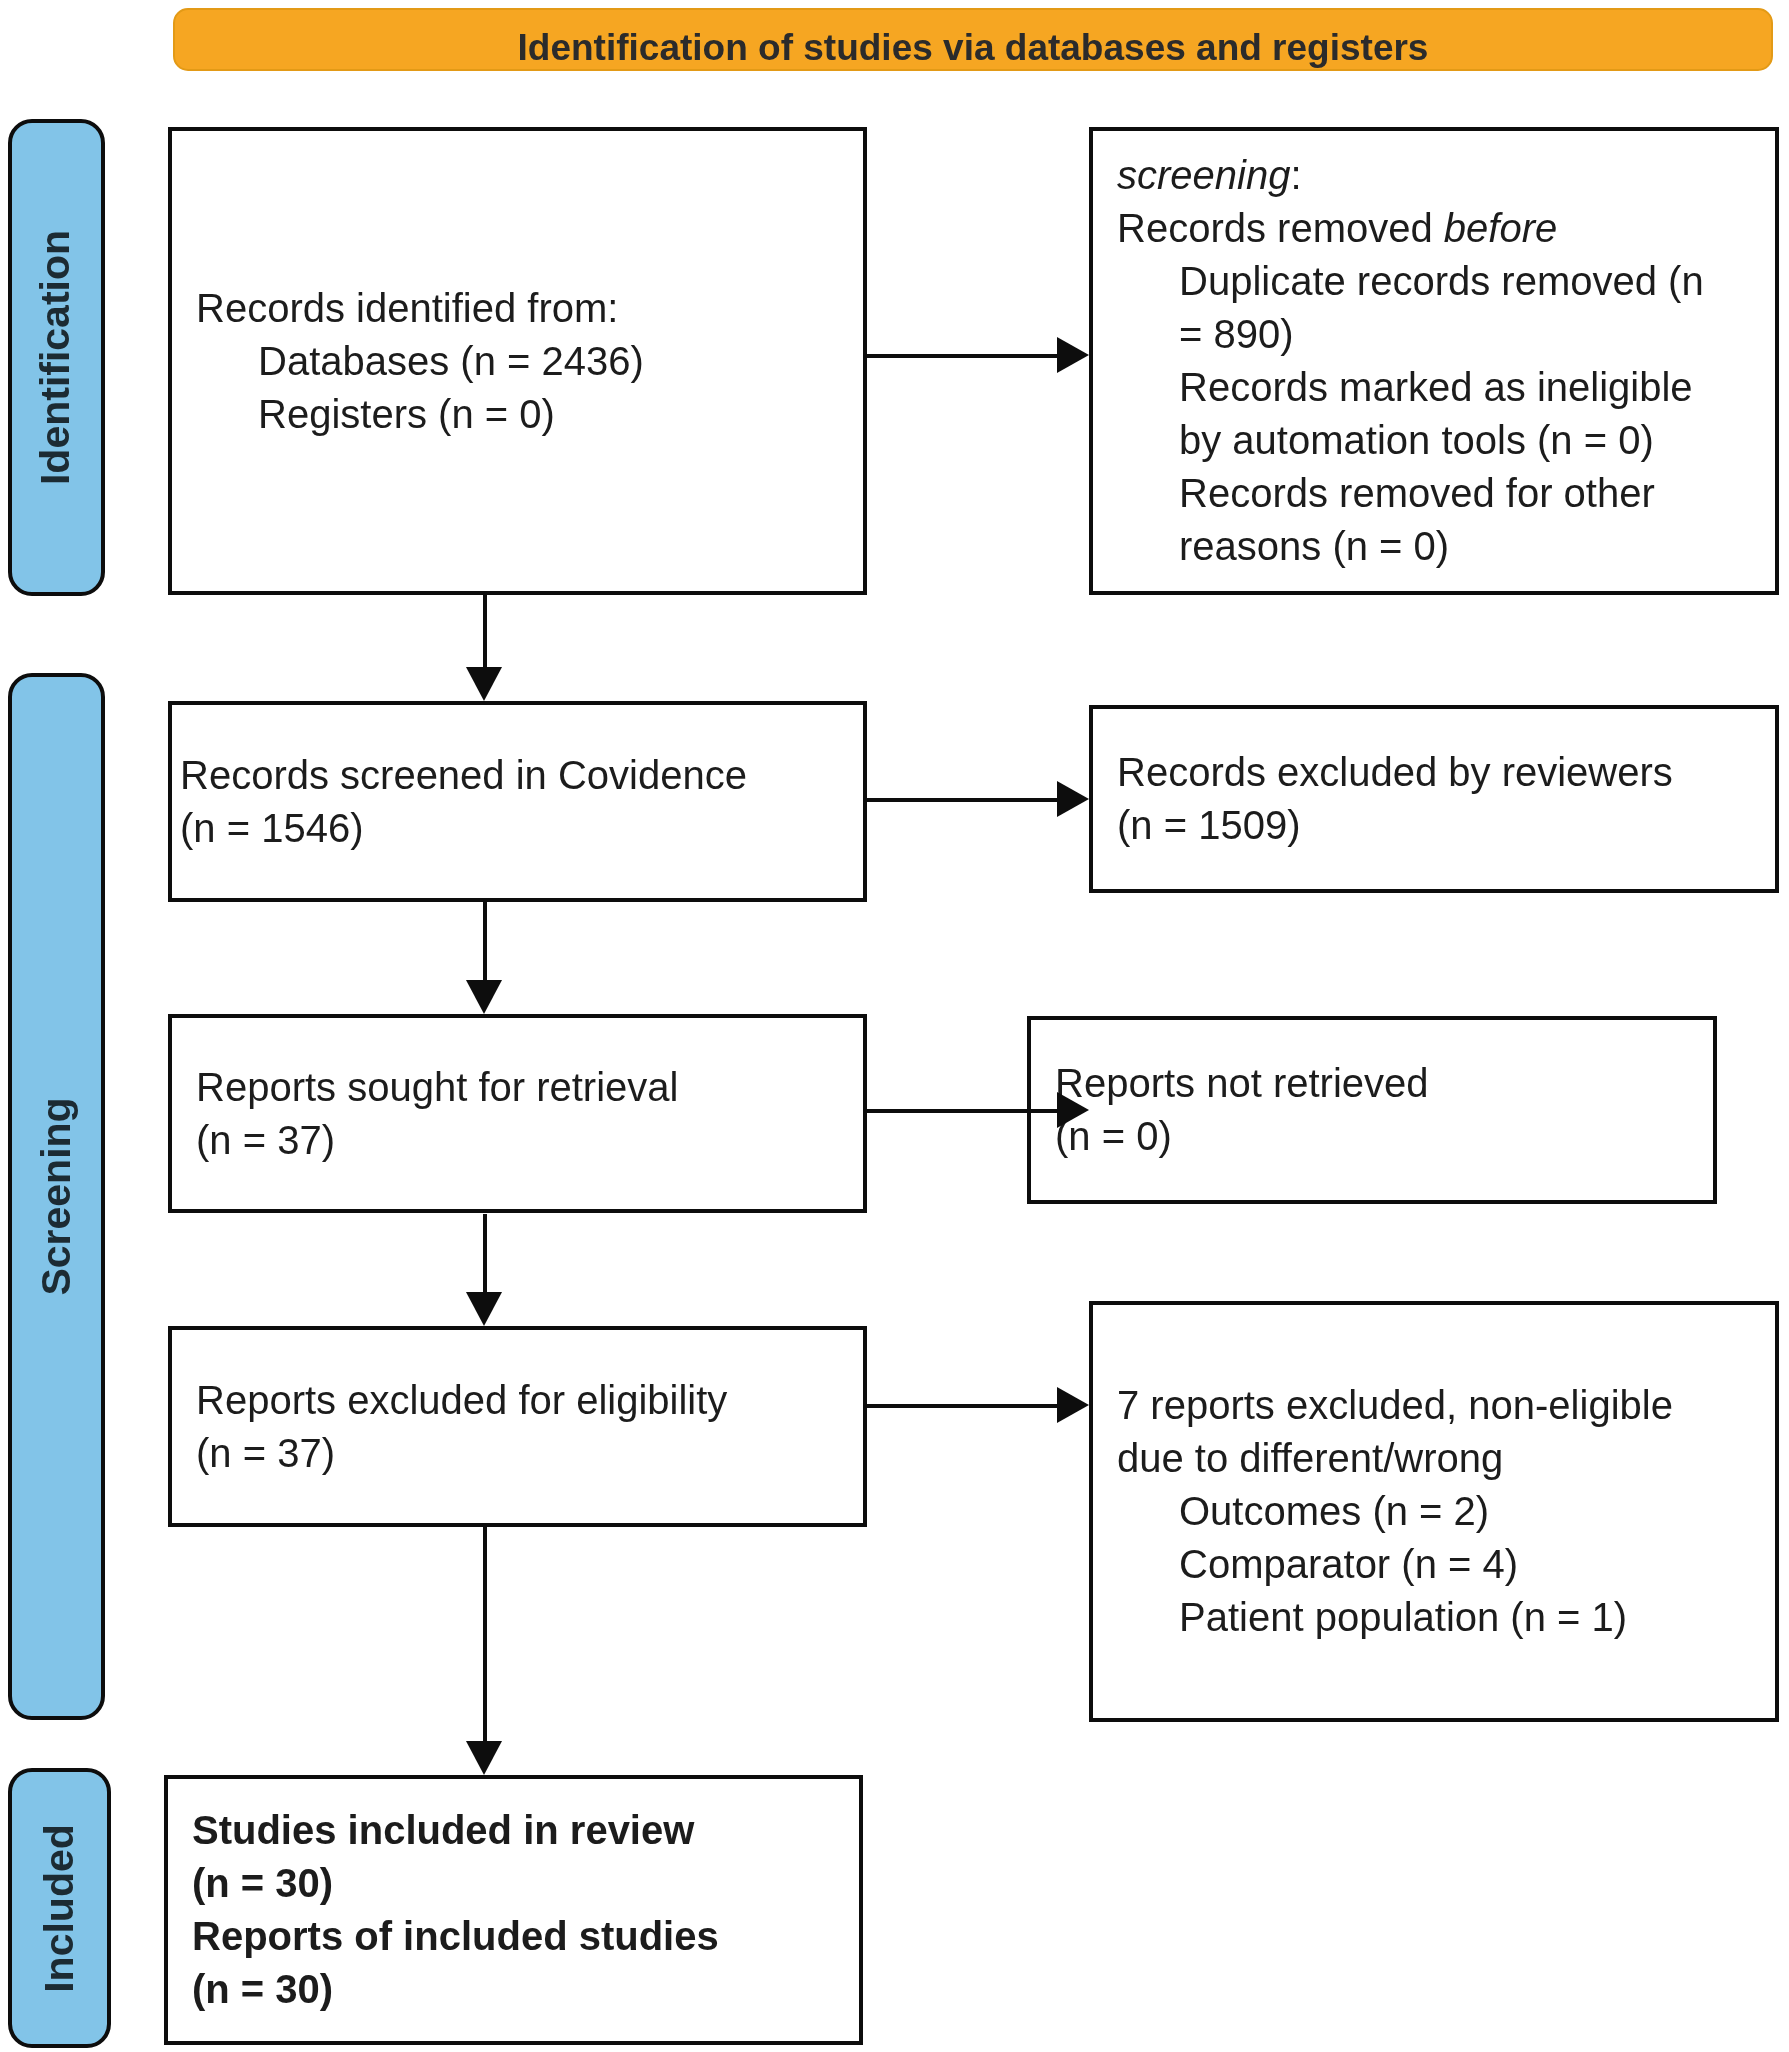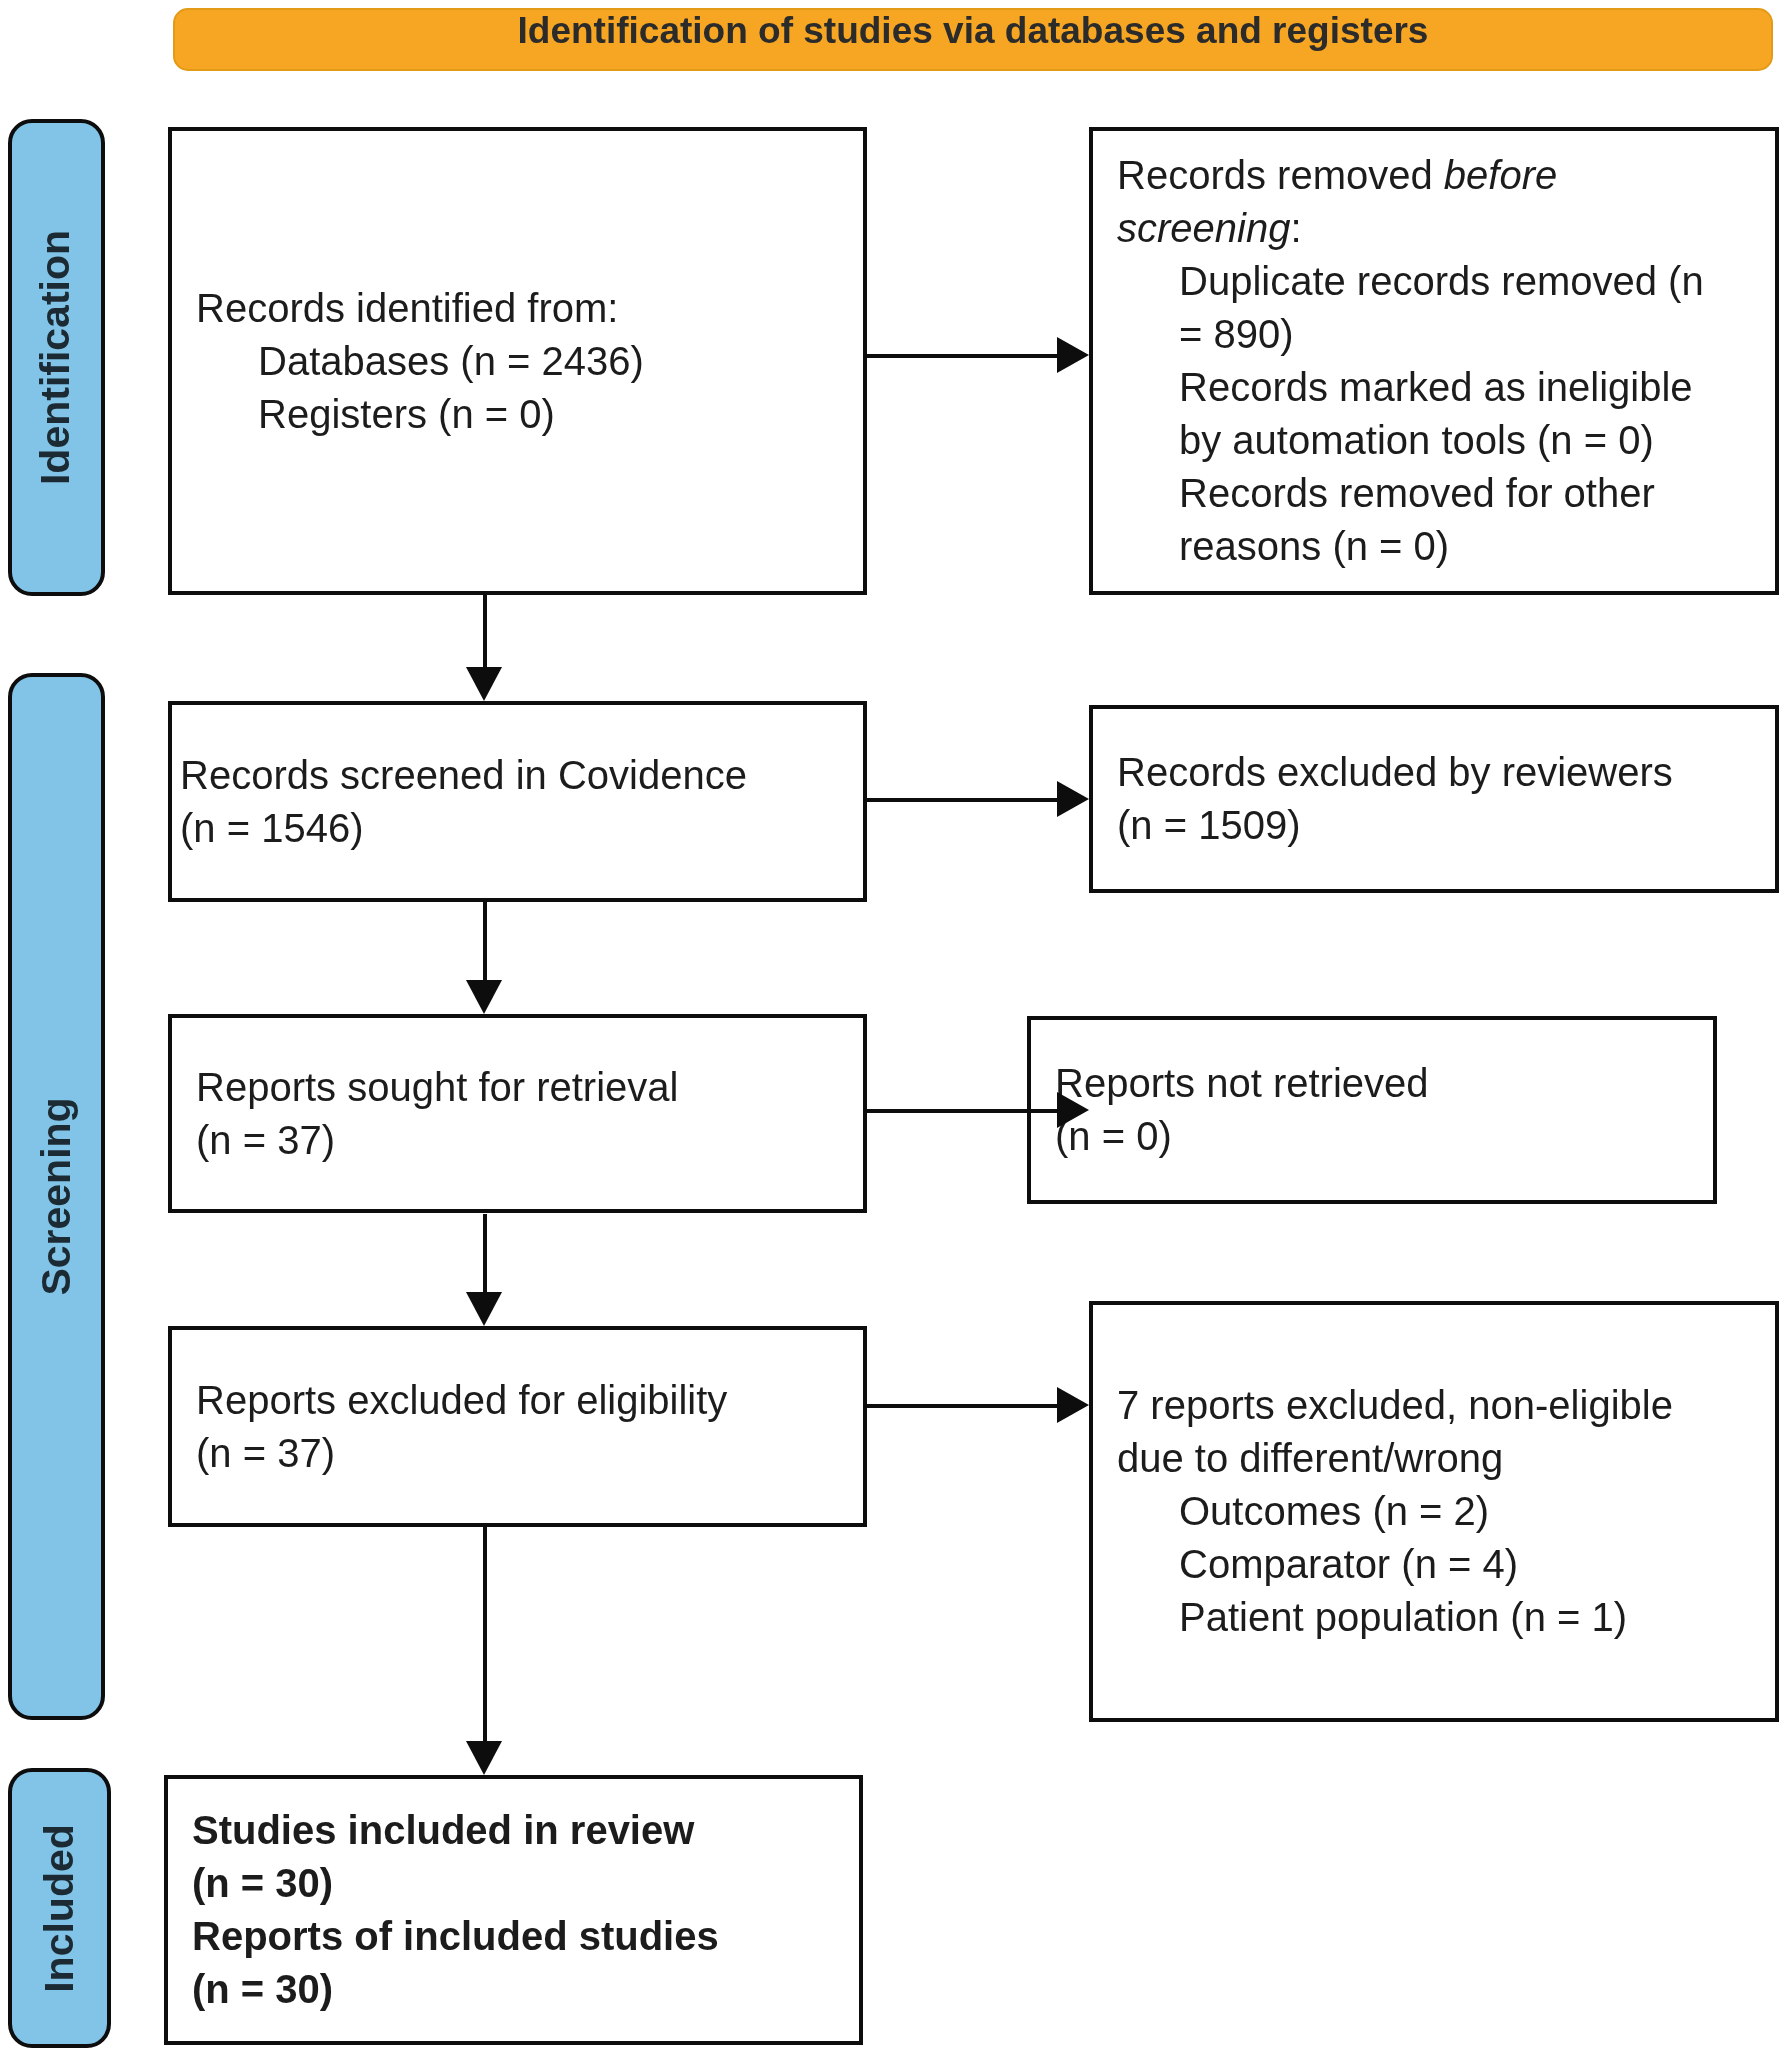--- a/index.html
+++ b/index.html
@@ -14,21 +14,21 @@
 
   
   .banner {
     position: absolute;
     left: 173px; top: 7.5px;
     width: 1600px; height: 63px;
     background: #f6a622;
     border: 2.8px solid #e39a16;
     border-radius: 15px;
     box-sizing: border-box;
-    display: flex; align-items: flex-start; justify-content: center;
+    display: flex; align-items: flex-end; justify-content: center;
     font-size: 37px; font-weight: bold; color: #2b2b2b;
   }
 
   
   .pill {
     position: absolute;
     background: #82c4e8;
     border: 4.7px solid #0d0d0d;
     border-radius: 24px;
     box-sizing: border-box;
@@ -111,22 +111,22 @@
   <div class="pill" id="pill-included">
     <span class="rot">Included</span>
   </div>
 
   <div class="fbox" id="box-identified">
       <div class="line"><span>Records identified from:</span></div>
       <div class="line indent"><span>Databases (n = 2436)</span></div>
       <div class="line indent"><span>Registers (n = 0)</span></div>
     </div>
   <div class="fbox" id="box-removed">
+      <div class="line"><span class="it">screening</span><span>:</span></div>
       <div class="line"><span>Records removed </span><span class="it">before</span></div>
-      <div class="line"><span class="it">screening</span><span>:</span></div>
       <div class="line indent"><span>Duplicate records removed (n</span></div>
       <div class="line indent"><span>= 890)</span></div>
       <div class="line indent"><span>Records marked as ineligible</span></div>
       <div class="line indent"><span>by automation tools (n = 0)</span></div>
       <div class="line indent"><span>Records removed for other</span></div>
       <div class="line indent"><span>reasons (n = 0)</span></div>
     </div>
   <div class="fbox" id="box-screened">
       <div class="line"><span>Records screened in Covidence</span></div>
       <div class="line"><span>(n = 1546)</span></div>

